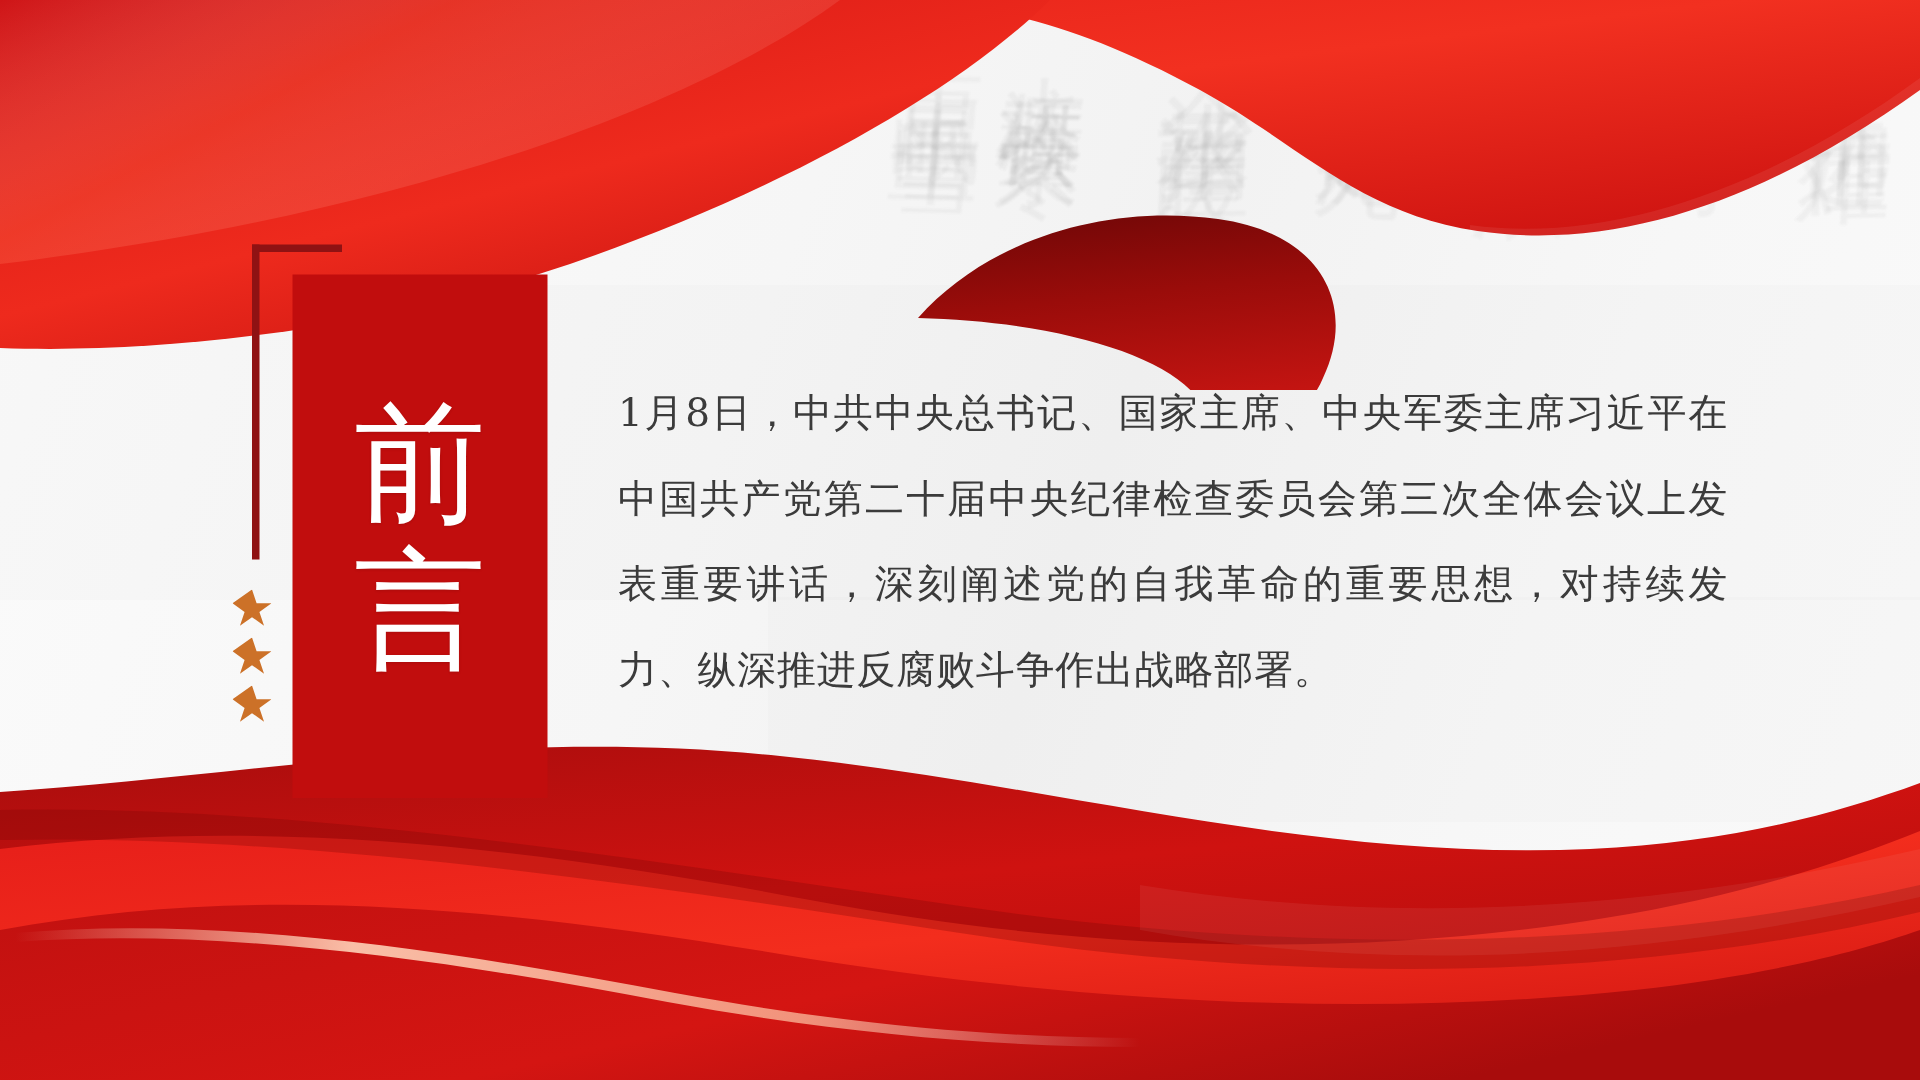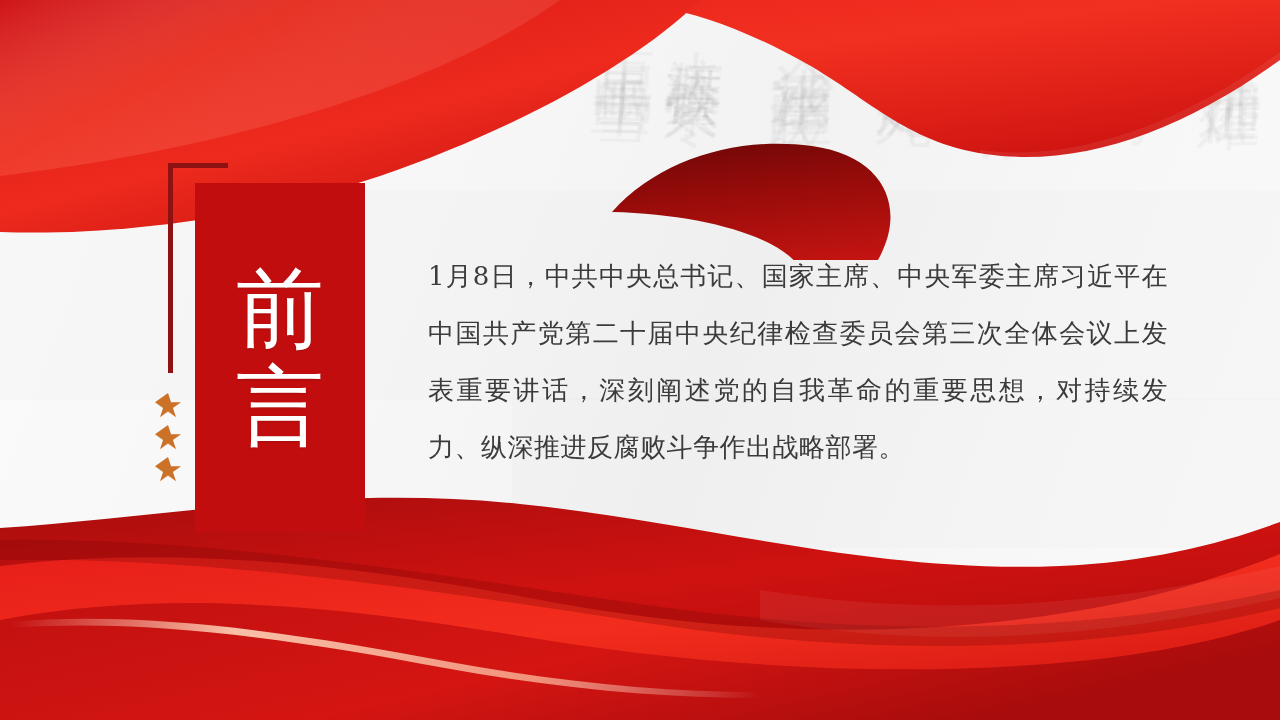--- a/index.html
+++ b/index.html
@@ -135,21 +135,20 @@
     left: 412px;
     top: 248px;
     width: 740px;
     font-family: "DejaVu Serif", "Liberation Serif", serif;
     font-size: 26px;
     line-height: 57px;
     color: #3b3b3b;
     text-align: justify;
     text-justify: inter-character;
     letter-spacing: 0.5px;
-    margin-left: 16px;
   }
 </style>
 </head>
 <body>
 
 <div id="slide">
 
   <div class="paper-base"></div>
   <div class="paper-band b1"></div>
   <div class="paper-band b2"></div>

